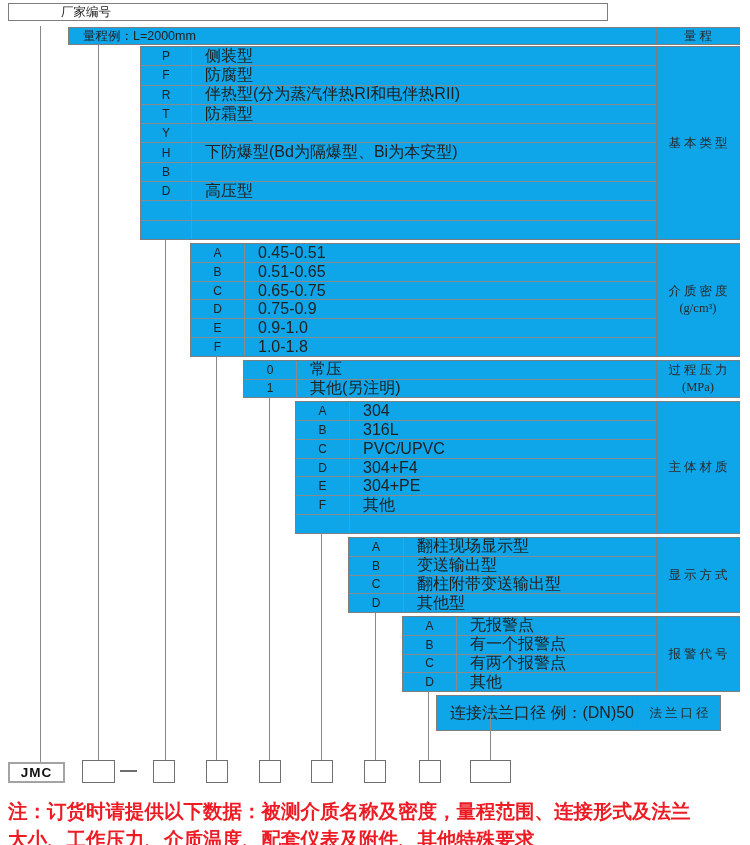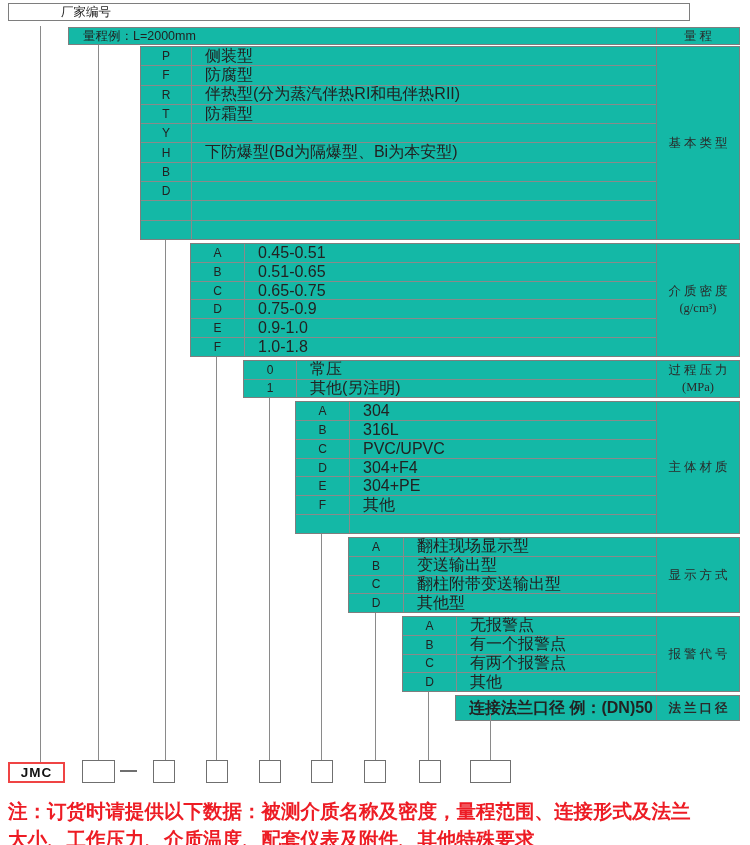--- a/index.html
+++ b/index.html
@@ -7,21 +7,21 @@
     position:relative;width:750px;height:845px;background:#ffffff;
     font-family:"Liberation Sans","DejaVu Sans",sans-serif;color:#1f1f1f;overflow:hidden;
   }
   .abs{position:absolute;box-sizing:border-box;}
   
   .mrow{
     border:1px solid #7e7e7e;background:#fff;display:flex;align-items:center;
     font-size:12.5px;
   }
   
-  .section{border:1px solid #7e7e7e;background:#14b8a6;display:flex;}
+  .section{border:1px solid #7e7e7e;background:#0ea5e9;display:flex;}
   .rows{flex:1;display:flex;flex-direction:column;min-width:0;}
   .row{flex:1;display:flex;border-bottom:1px solid #8a8a8a;min-height:0;}
   .row:last-child{border-bottom:none;}
   .code{
     width:var(--cw,52px);flex:0 0 var(--cw,52px);border-right:1px solid #8a8a8a;
     display:flex;align-items:center;justify-content:center;font-size:12px;color:#222;
   }
   .desc{
     flex:1;display:flex;align-items:center;padding-left:13px;font-size:16px;color:#222;
     white-space:nowrap;overflow:hidden;
@@ -29,37 +29,37 @@
   .cat{
     width:82px;flex:0 0 82px;border-left:1px solid #7e7e7e;
     display:flex;flex-direction:column;align-items:center;justify-content:center;
     font-family:"Liberation Serif","DejaVu Serif",serif;font-size:12.5px;color:#2a2a2a;
     line-height:17px;text-align:center;
   }
   .cat .sp{letter-spacing:3px;padding-left:3px;}
   .vline{position:absolute;width:1px;background:#8a8a8a;}
   .cbox{position:absolute;box-sizing:border-box;border:1.5px solid #6f6f6f;background:#fff;}
   .jmcbox{
-    position:absolute;box-sizing:border-box;border:2px solid #ef4444;background:#fff;
+    position:absolute;box-sizing:border-box;border:2px solid #a3a3a3;background:#fff;
     display:flex;align-items:center;justify-content:center;
     font-weight:bold;font-size:13.5px;letter-spacing:1px;color:#111;
   }
   .dash{position:absolute;height:2px;background:#6f6f6f;}
   .note{
     position:absolute;left:8px;top:797px;width:736px;
     color:#ED1C24;font-weight:bold;font-size:19.5px;line-height:28px;
     font-family:"Liberation Sans","DejaVu Sans",sans-serif;
   }
 </style>
 </head>
 <body>
 
 <div class="canvas">
 
-  <div class="abs mrow" style="left:8px;top:3px;width:682px;height:18px;">
+  <div class="abs mrow" style="left:8px;top:3px;width:600px;height:18px;">
     <span style="padding-left:52px;">厂家编号</span>
   </div>
 
   <div class="abs section" style="left:68px;top:27px;width:672px;height:18px;">
     <div class="rows">
       <div class="row">
         <div class="desc" style="padding-left:14px;font-size:12.5px;">量程例：L=2000mm</div>
       </div>
     </div>
     <div class="cat">
@@ -90,20 +90,21 @@
         </div>
       <div class="row">
           <div class="code">H</div>
           <div class="desc">下防爆型(Bd为隔爆型、Bi为本安型)</div>
         </div>
       <div class="row">
           <div class="code">B</div>
         </div>
       <div class="row">
           <div class="code">D</div>
+          <div class="desc">高压型</div>
         </div>
       <div class="row">
           <div class="code"></div>
           <div class="desc"></div>
         </div>
       <div class="row">
           <div class="code"></div>
           <div class="desc"></div>
         </div>
     </div>
@@ -239,21 +240,21 @@
       <div class="row">
           <div class="code">D</div>
           <div class="desc">其他</div>
         </div>
     </div>
     <div class="cat">
       <div class="sp">报警代号</div>
     </div>
   </div>
 
-  <div class="abs section" style="left:455px;top:695px;width:285px;height:26px;font-weight:bold;">
+  <div class="abs section" style="left:436px;top:695px;width:285px;height:36px;">
     <div class="rows">
       <div class="row">
         <div class="desc">连接法兰口径 例：(DN)50</div>
       </div>
     </div>
     <div class="cat">
       <div class="sp">法兰口径</div>
     </div>
   </div>
 

